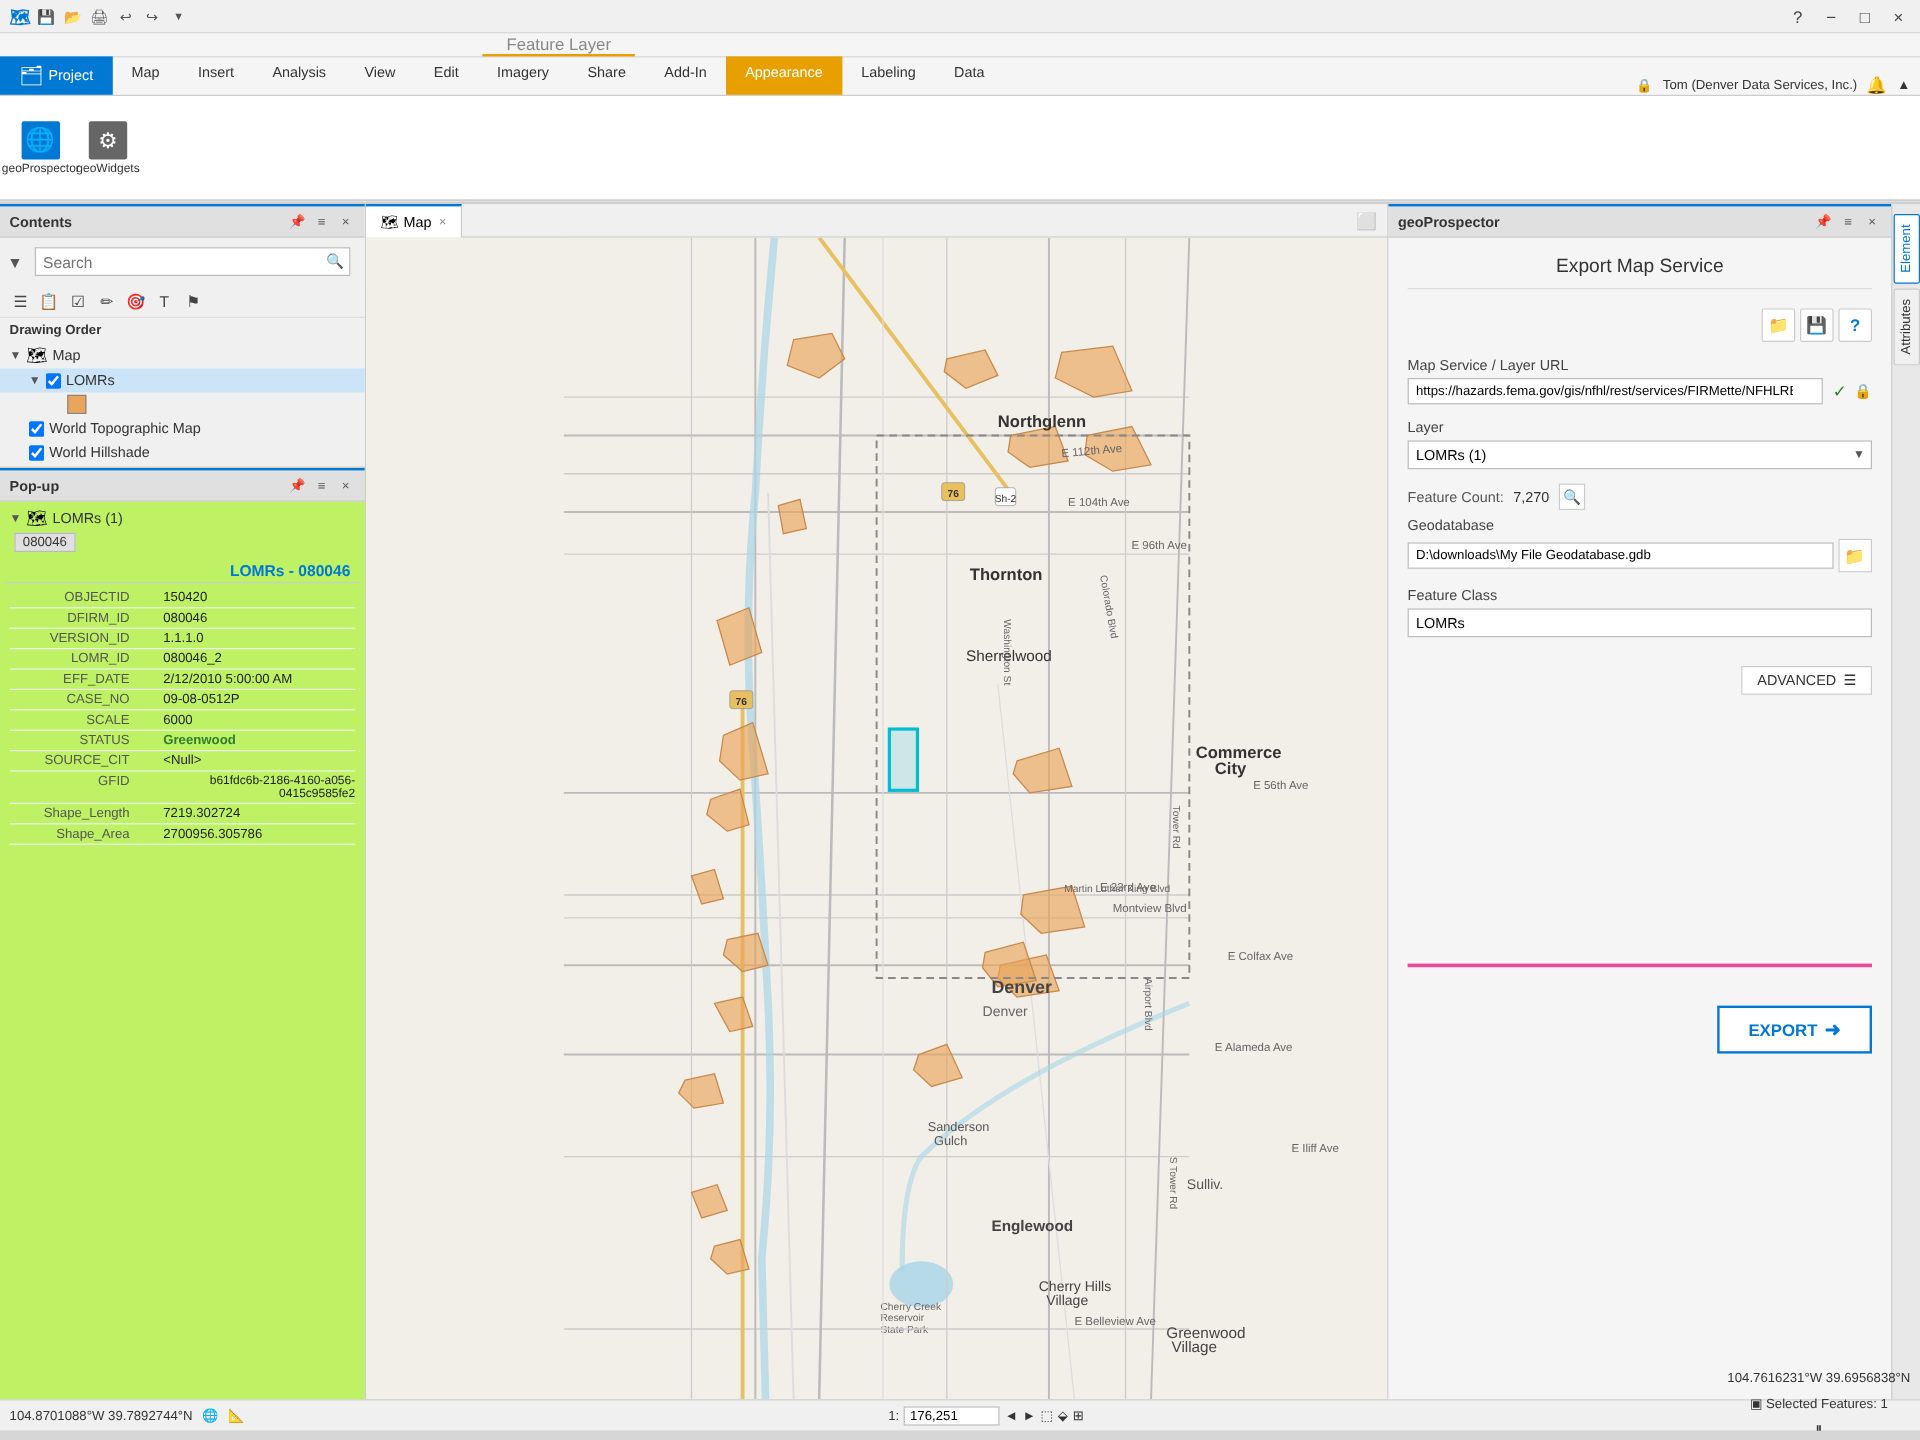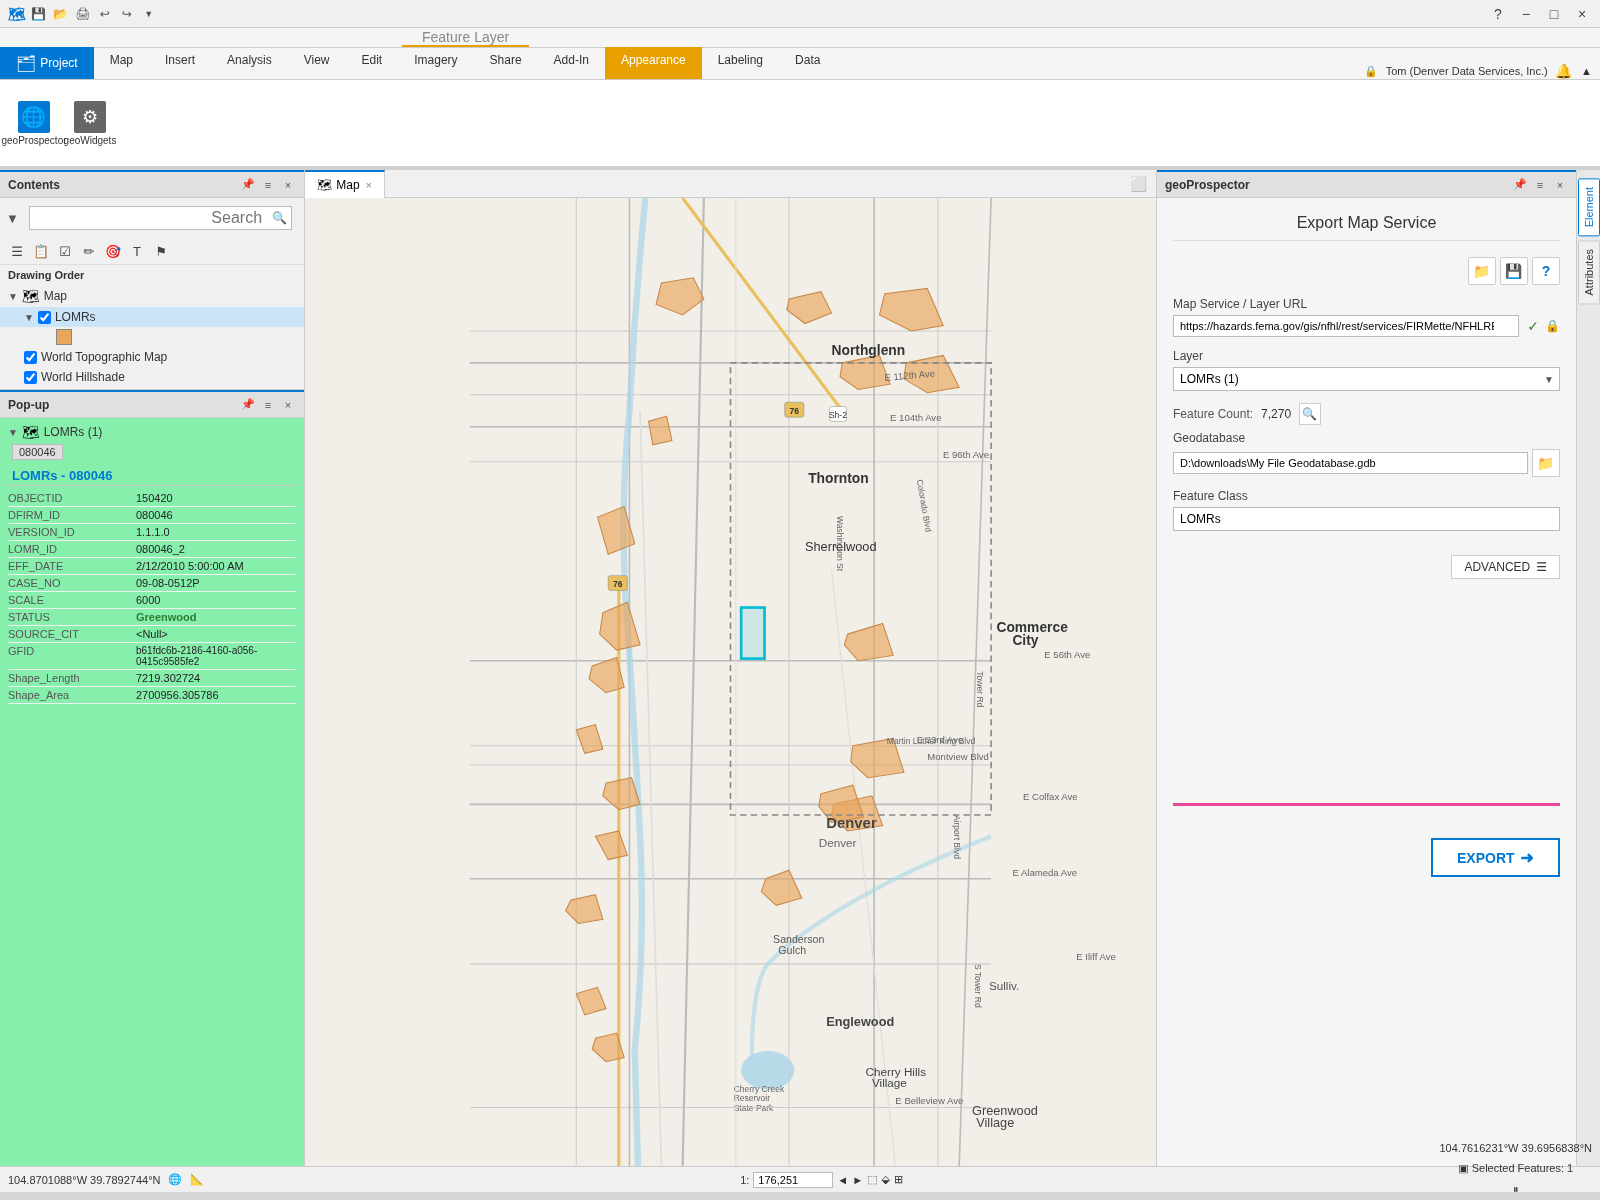--- a/index.html
+++ b/index.html
@@ -70,24 +70,23 @@
       align-items: center;
       margin: 4px 6px;
       background: white;
       border: 1px solid #bbb;
       height: 24px;
     }
     .search-bar input {
       flex: 1;
       border: none;
       outline: none;
-      font-size: 16px;
+      font-size: 13px;
       padding: 0 6px;
       background: transparent;
-      text-align: right;
     }
     .search-icon { padding: 0 4px; color: #555; font-size: 12px; }
 
     .toolbar-row {
       display: flex;
       align-items: center;
       padding: 2px 6px;
       gap: 2px;
       background: #f0f0f0;
       border-bottom: 1px solid #ddd;
@@ -100,21 +99,21 @@
     .layer-tree { padding: 2px 0; }
     .layer-item { display: flex; align-items: center; padding: 3px 8px; cursor: pointer; gap: 4px; }
     .layer-item.selected { background: #cce4f7; }
     .layer-checkbox { width: 13px; height: 13px; }
     .layer-swatch { width: 16px; height: 16px; background: #e8a55b; border: 1px solid #888; margin-left: 4px; }
     .layer-name { font-size: 12px; color: #333; }
     .expand-arrow { font-size: 10px; color: #555; }
     .layer-sub-item { display: flex; align-items: center; padding: 2px 8px; gap: 4px; }
 
     
-    .popup-pane { border-top: 1px solid #ccc; background: #86efac; flex: 1; overflow-y: auto; }
+    .popup-pane { border-top: 1px solid #ccc; background: #bef264; flex: 1; overflow-y: auto; text-align: right; }
     .popup-pane-content { padding: 4px; }
     .popup-layer { display: flex; align-items: center; gap: 4px; padding: 2px 4px; }
     .popup-layer-arrow { font-size: 10px; color: #555; }
     .popup-feature-row { display: flex; align-items: center; gap: 4px; padding: 2px 8px; }
     .popup-feature-chip {
       background: #e0e0e0;
       border: 1px solid #bbb;
       padding: 1px 6px;
       font-size: 11px;
       color: #333;

